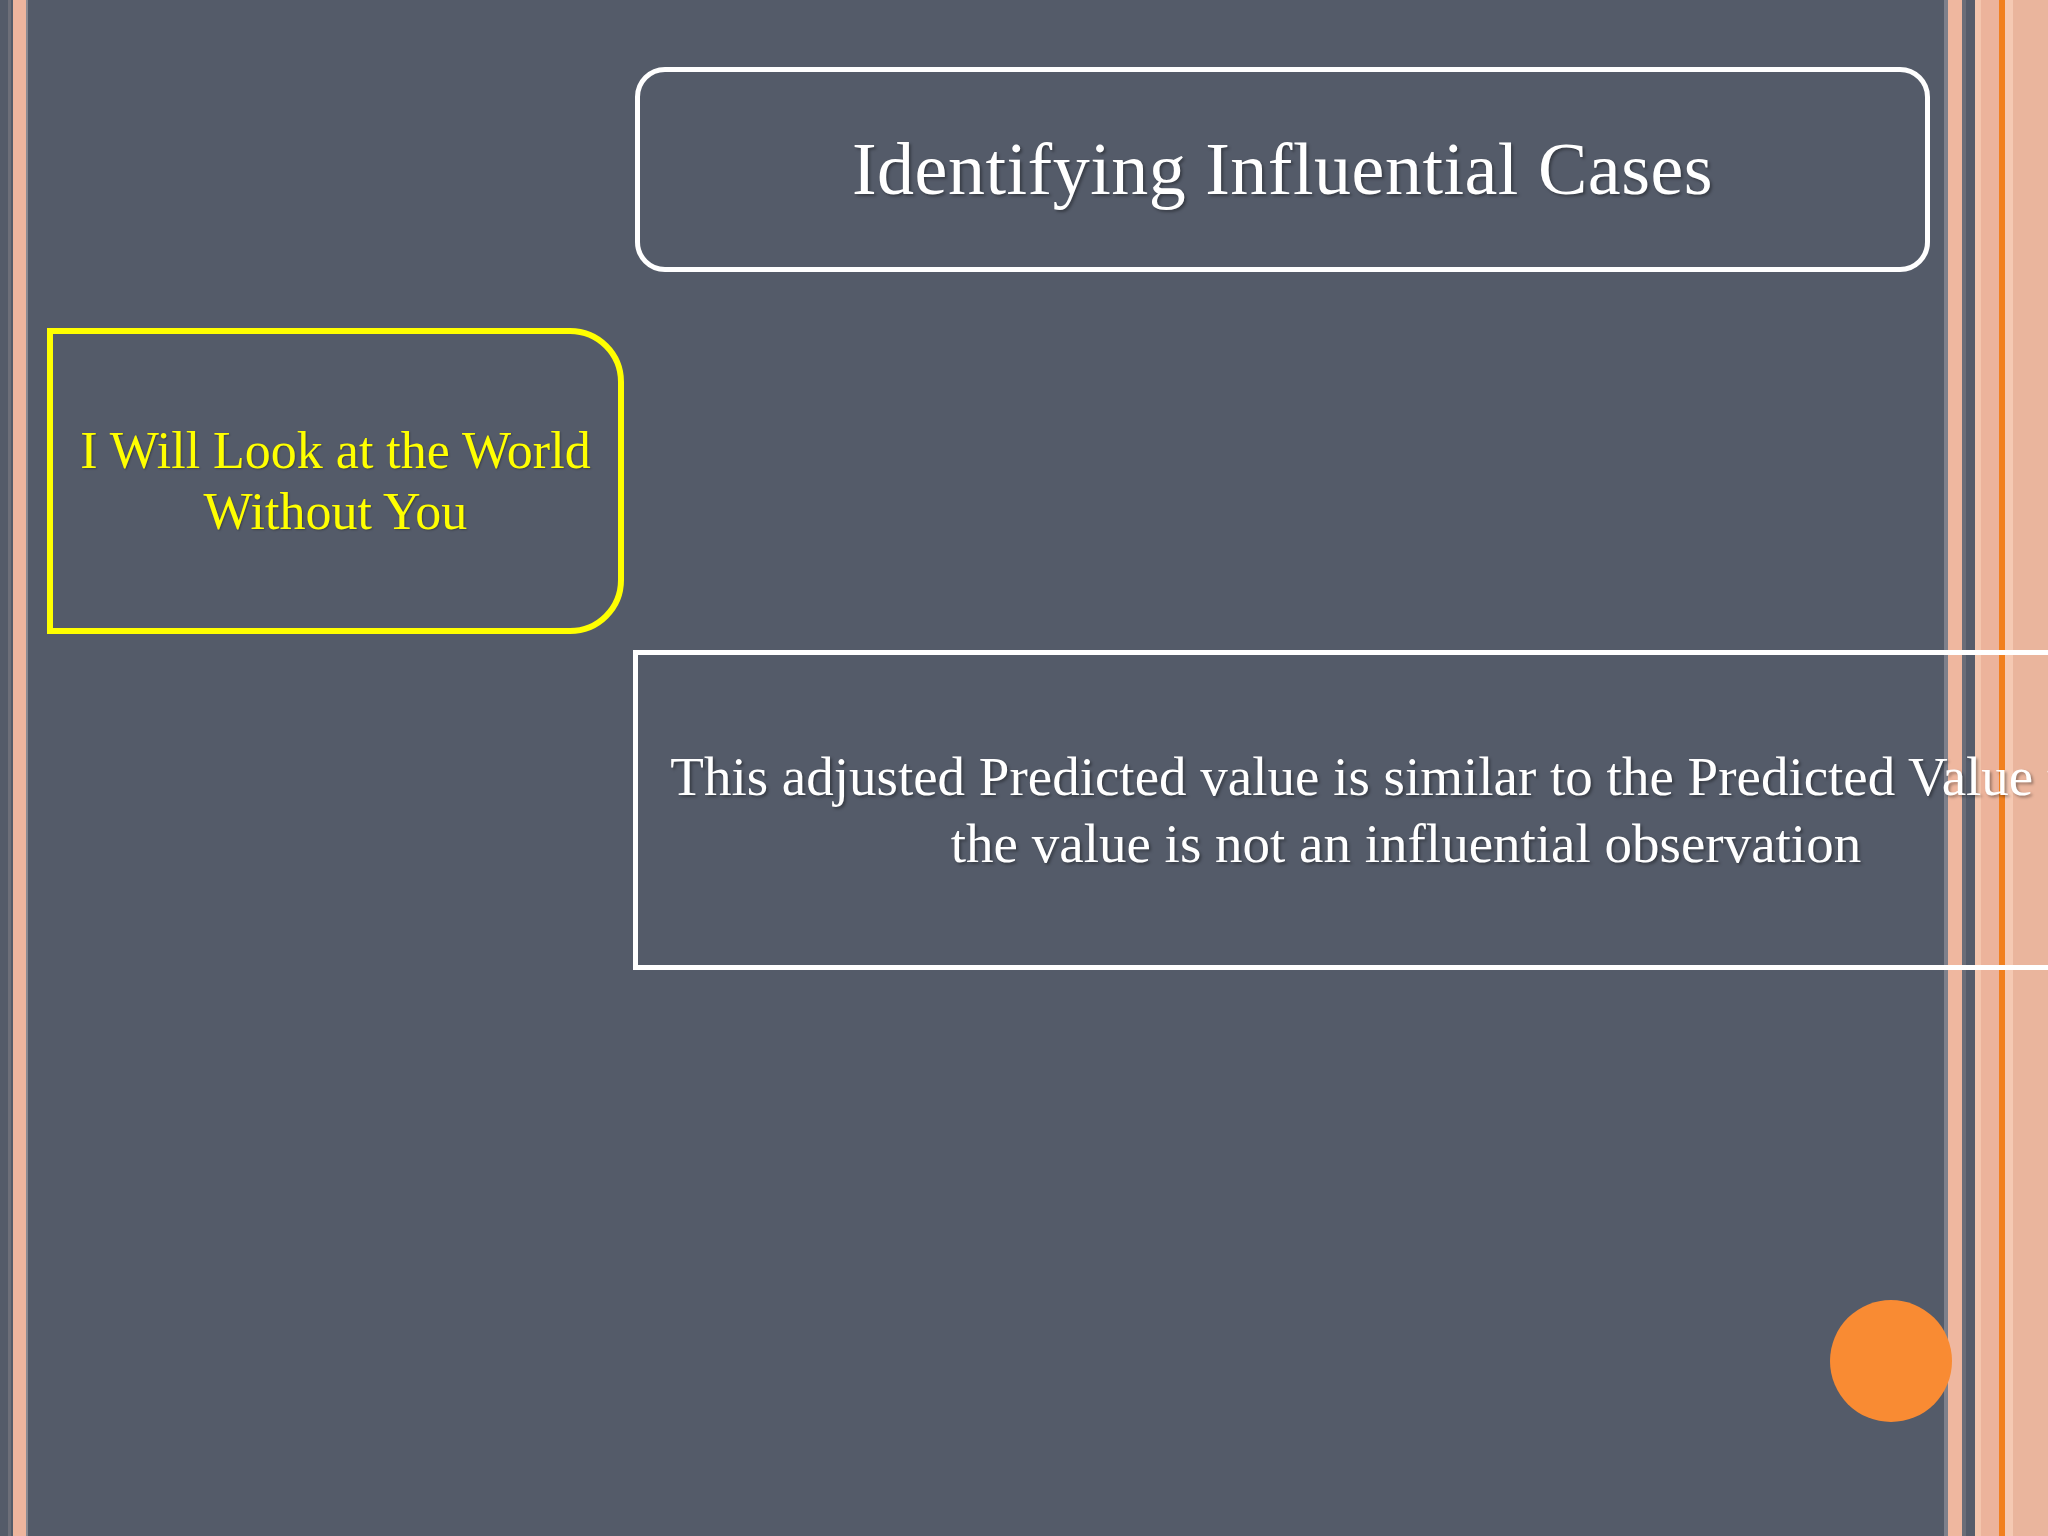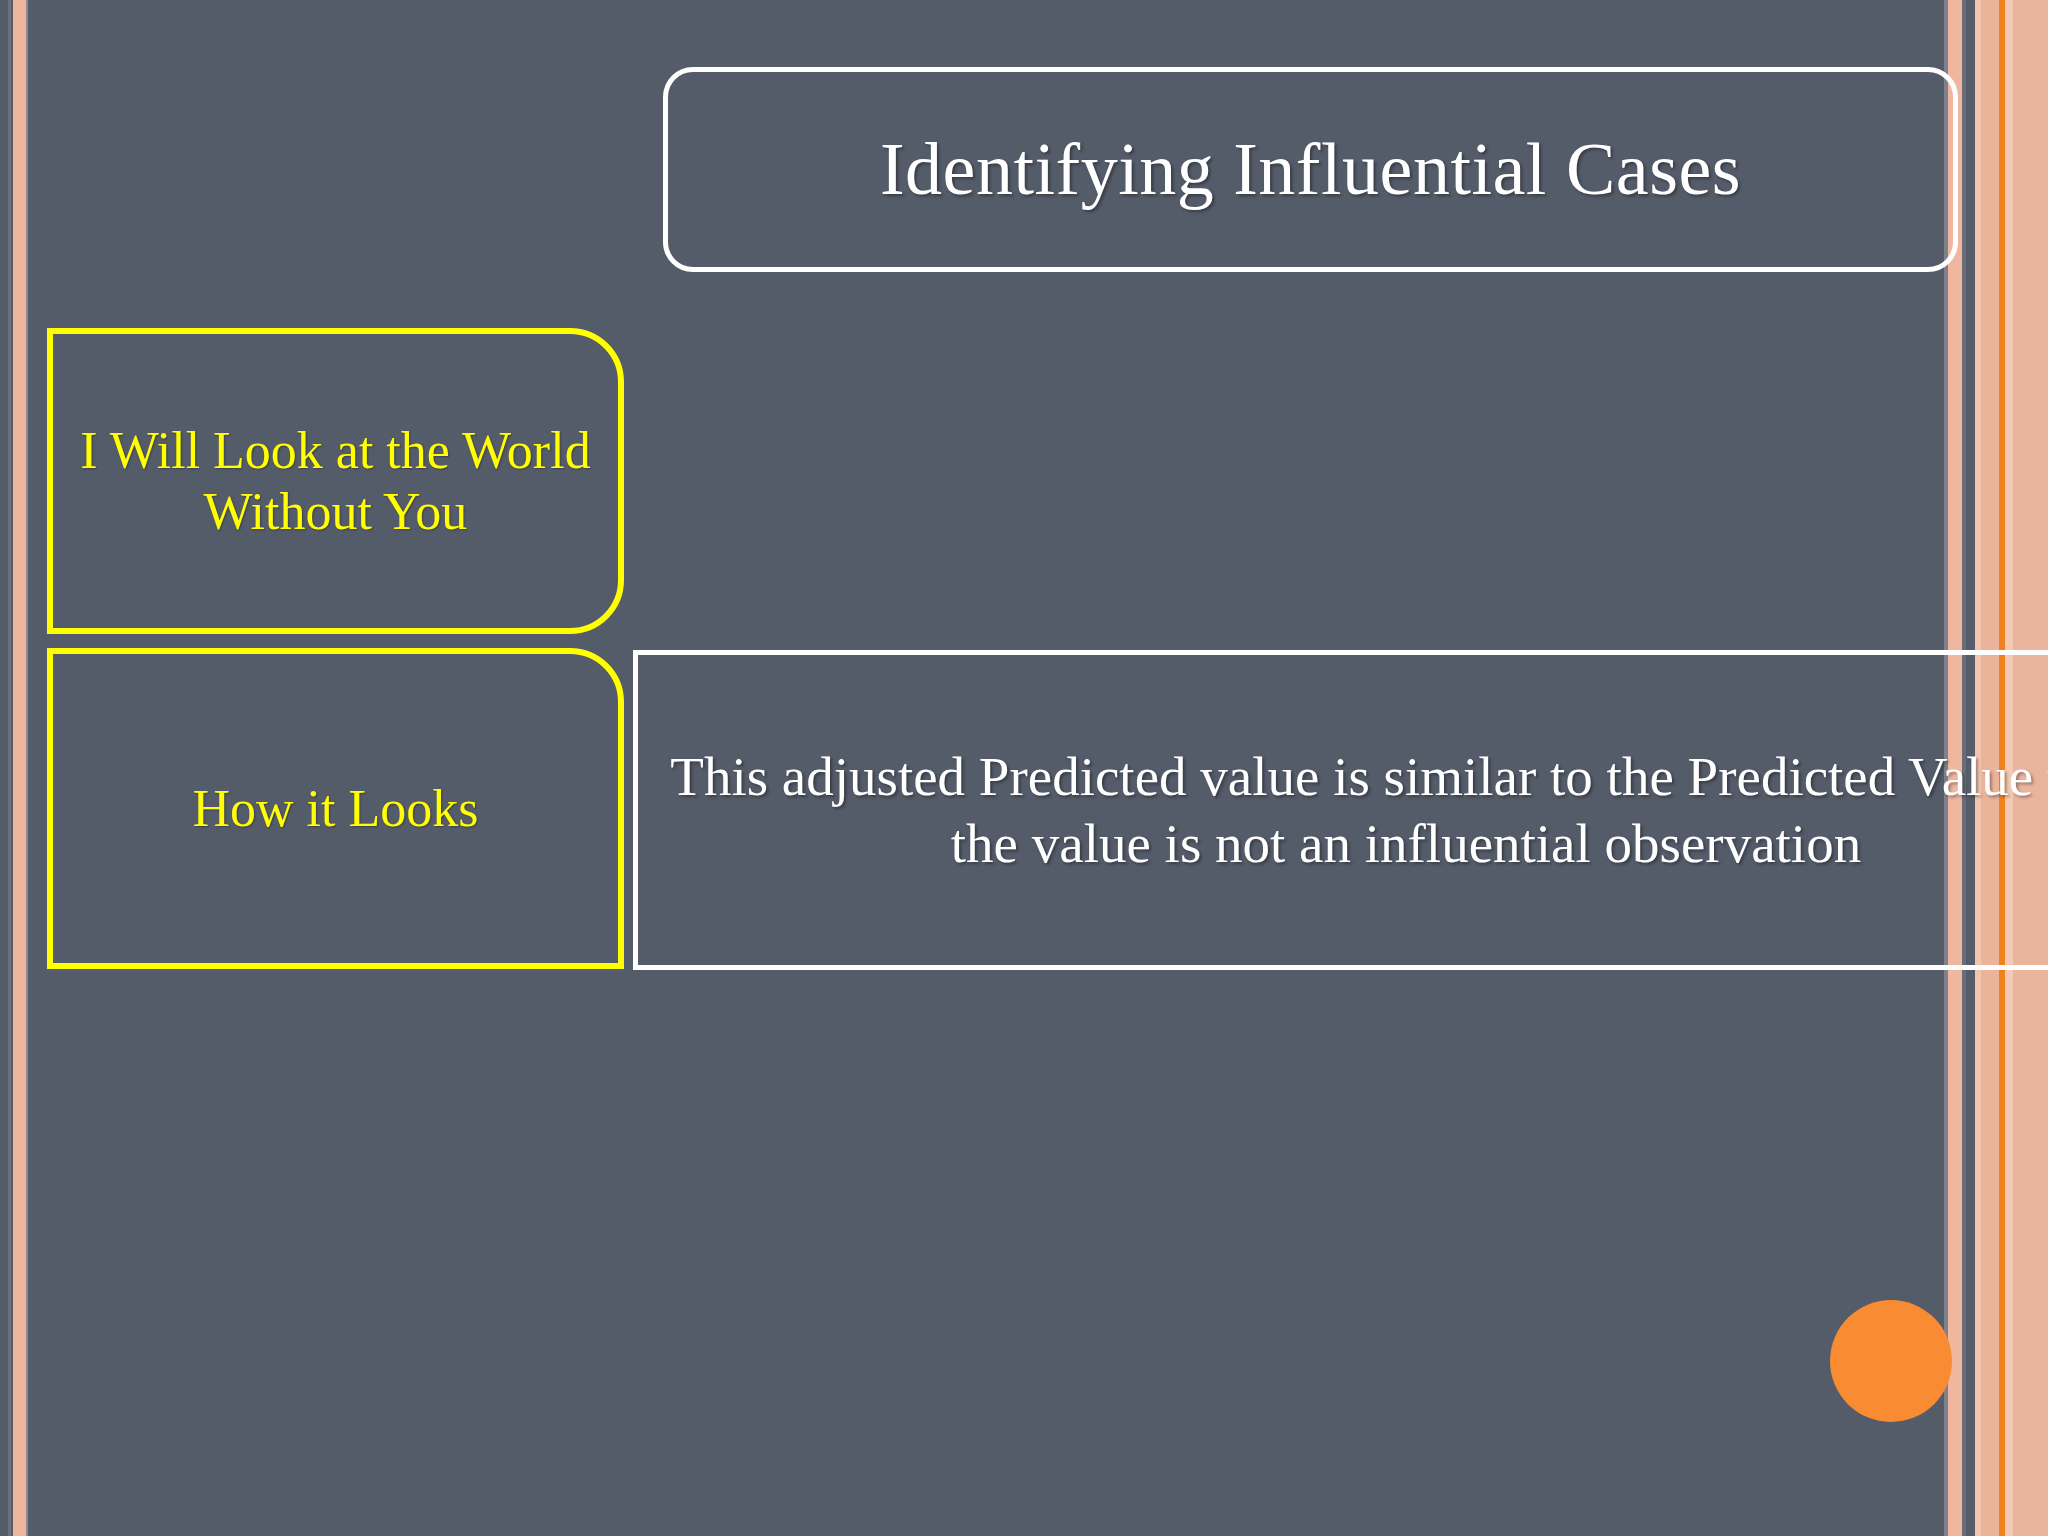--- a/index.html
+++ b/index.html
@@ -45,21 +45,20 @@
     left: 635px;
     top: 67px;
     width: 1295px;
     height: 205px;
     border: 5px solid #ffffff;
     border-radius: 30px;
     box-sizing: border-box;
     display: flex;
     align-items: center;
     justify-content: center;
-    margin-left: 28px;
   }
   #title-text {
     color: #ffffff;
     font-size: 74px;
     line-height: 1.05;
     letter-spacing: 0.5px;
     text-align: center;
     white-space: nowrap;
     text-shadow: 2px 2px 3px rgba(0,0,0,0.35);
   }
@@ -148,18 +147,17 @@
   <div class="stripe s-r7"></div>
   <div class="stripe s-r8"></div>
   <div class="stripe s-r9"></div>
 
   <div id="title-box">
     <div id="title-text">Identifying Influential Cases</div>
   </div>
 
   <div class="row-label" id="label-1">I Will Look at the World Without You</div>
 
-  <div class="row-label" id="label-2">How it Looks</div>
   <div class="row-body" id="body-2">This adjusted Predicted value is similar to the Predicted Value then the value is not an influential observation</div>
 
   <div id="orange-dot"></div>
 
 </div>
 
 </body></html>

